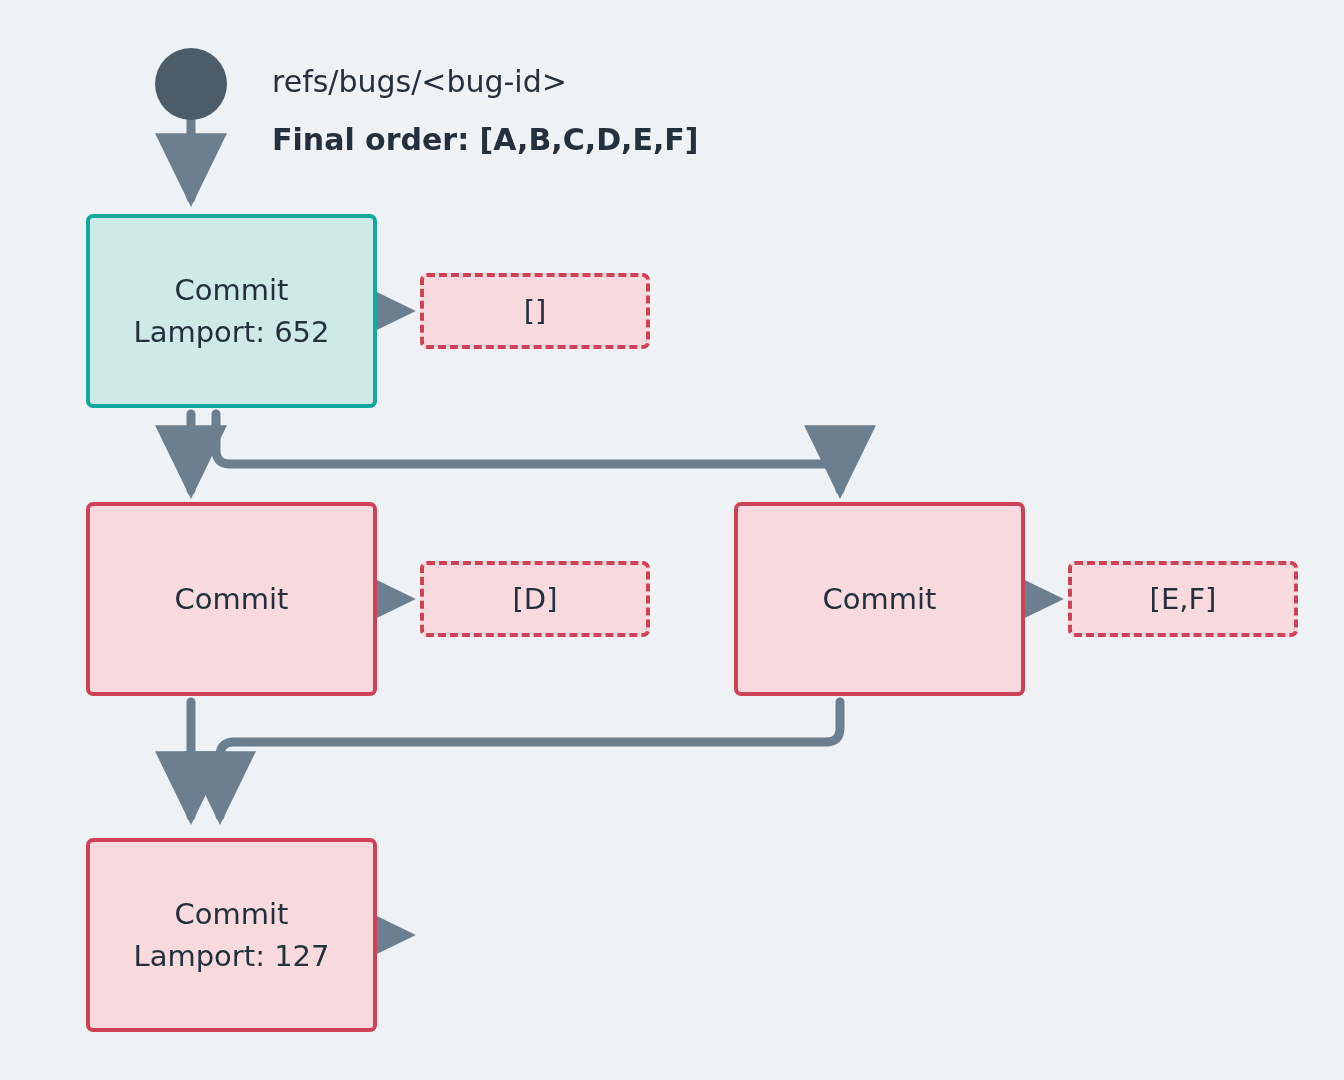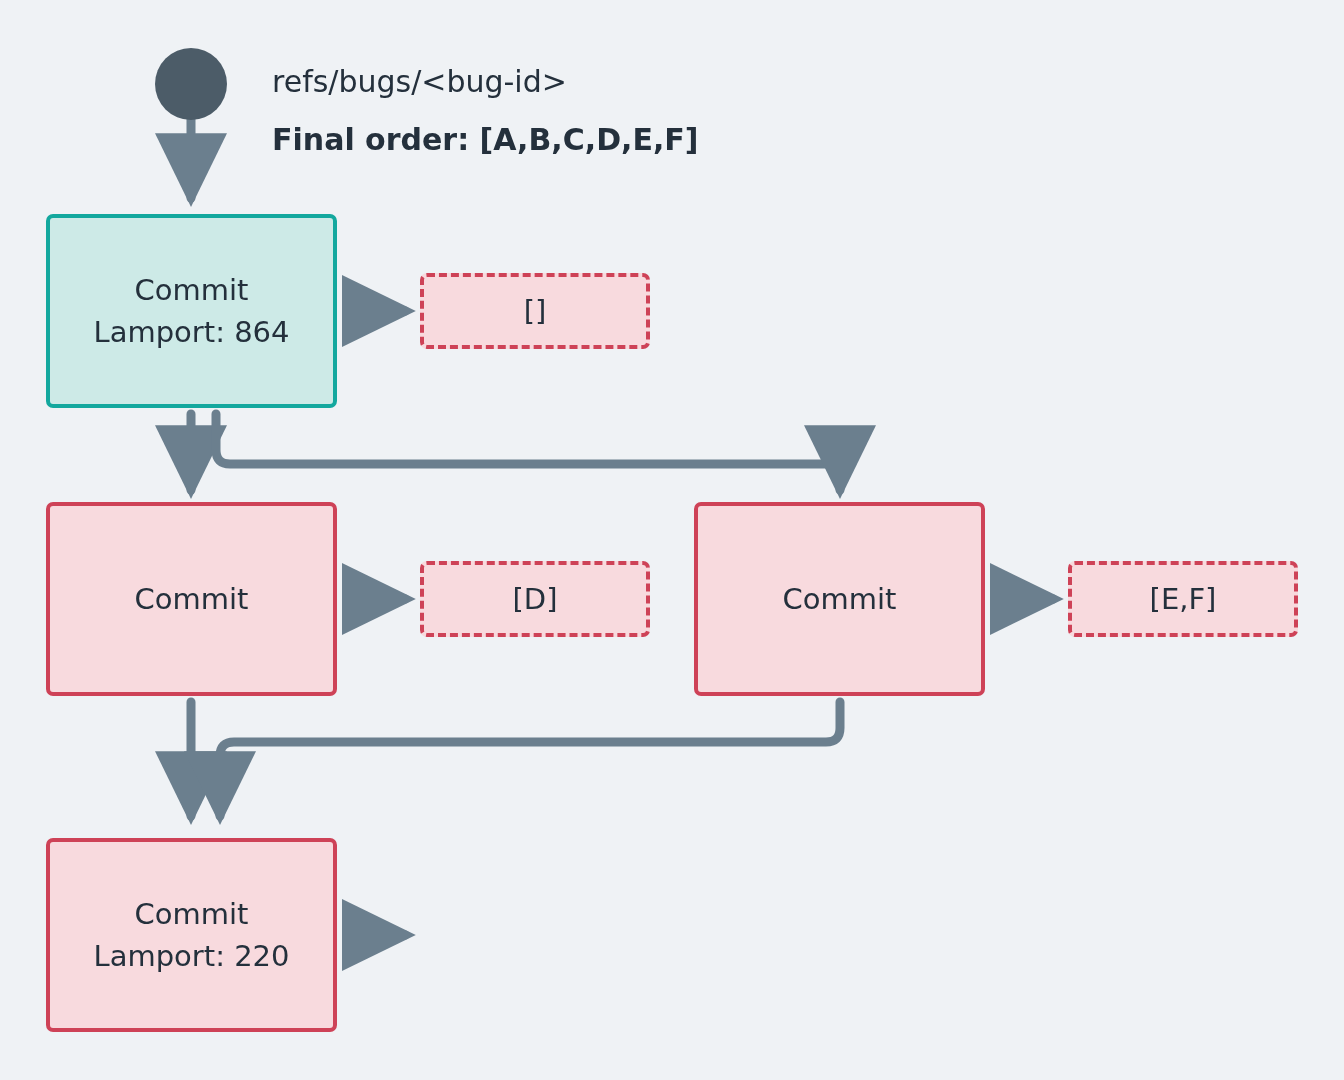--- a/index.html
+++ b/index.html
@@ -33,20 +33,21 @@
     display: flex;
     flex-direction: column;
     align-items: center;
     justify-content: center;
     border-radius: 7px;
     line-height: 1.45;
   }
   .node-solid {
     border-width: 4px;
     border-style: solid;
+    margin-left: 40px;
   }
   .node-dashed {
     border-width: 4px;
     border-style: dashed;
   }
   .node-line {
     color: #24303c;
     font-size: 29px;
     white-space: nowrap;
   }
@@ -102,21 +103,21 @@
   </svg>
 
   <div class="start-dot" style="left:155px; top:48px; width:72px; height:72px; background:#4c5c68;"></div>
 
   <div class="lbl lbl-ref" style="left:272px; top:64px;">refs/bugs/&lt;bug-id&gt;</div>
   <div class="lbl lbl-order" style="left:272px; top:122px;">Final order: [A,B,C,D,E,F]</div>
 
   <div class="node node-solid" style="left:46px; top:214px; width:291px; height:194px;
               border-color:#13a89e; background:#cdeae7;">
     <div class="node-line">Commit</div>
-    <div class="node-line">Lamport: 864</div>
+    <div class="node-line">Lamport: 652</div>
   </div>
 
   <div class="node node-dashed" style="left:420px; top:273px; width:230px; height:76px;
               border-color:#ce4257; background:#f8dade;">
     <div class="node-line">[]</div>
   </div>
 
   <div class="node node-solid" style="left:46px; top:502px; width:291px; height:194px;
               border-color:#ce4257; background:#f8dade;">
     <div class="node-line">Commit</div>
@@ -133,17 +134,17 @@
   </div>
 
   <div class="node node-dashed" style="left:1068px; top:561px; width:230px; height:76px;
               border-color:#ce4257; background:#f8dade;align-items:center;">
     <div class="node-line">[E,F]</div>
   </div>
 
   <div class="node node-solid" style="left:46px; top:838px; width:291px; height:194px;
               border-color:#ce4257; background:#f8dade;">
     <div class="node-line">Commit</div>
-    <div class="node-line">Lamport: 220</div>
+    <div class="node-line">Lamport: 127</div>
   </div>
 
 
 </div>
 
 </body></html>

